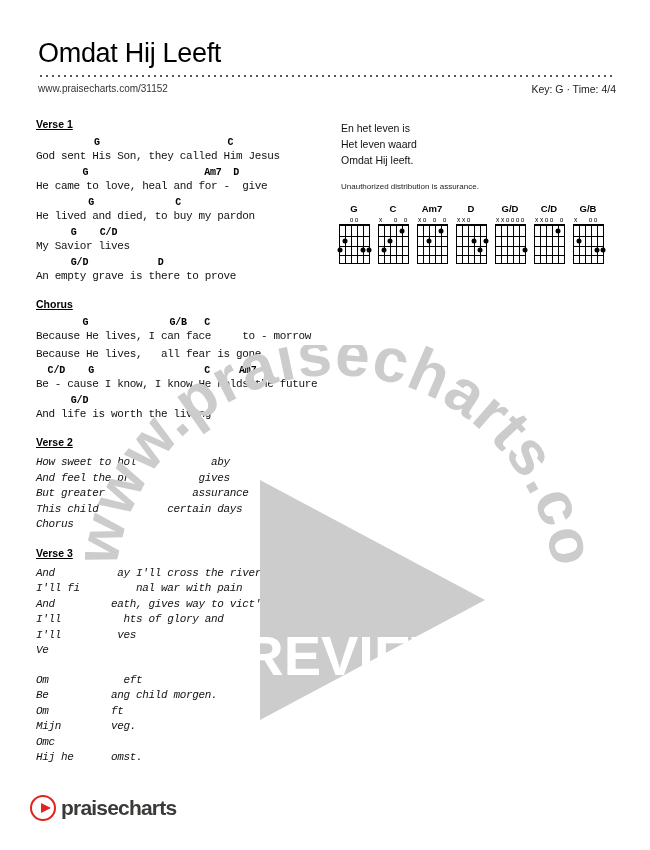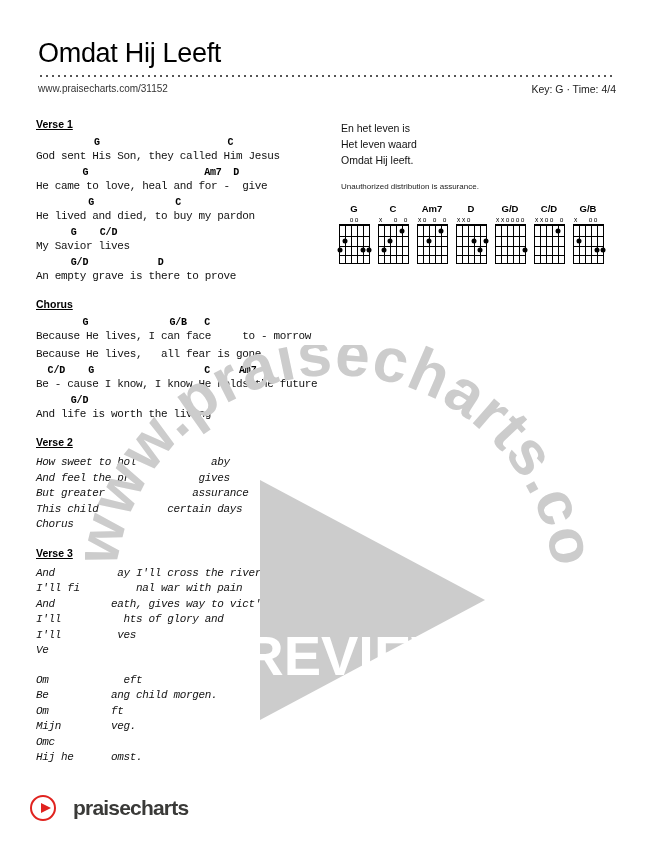--- a/index.html
+++ b/index.html
@@ -192,21 +192,21 @@
   }
   .wm svg { width: 100%; height: 100%; display: block; }
 
   
   .logo {
     position: absolute;
     left: 30px;
     top: 795px;
     display: flex;
     align-items: center;
-    gap: 17px;
+    gap: 5px;
   }
   .logo-play {
     width: 26px;
     height: 26px;
     border-radius: 50%;
     border: 2.5px solid #e0231f;
     box-sizing: border-box;
     position: relative;
     background: #fff;
   }

